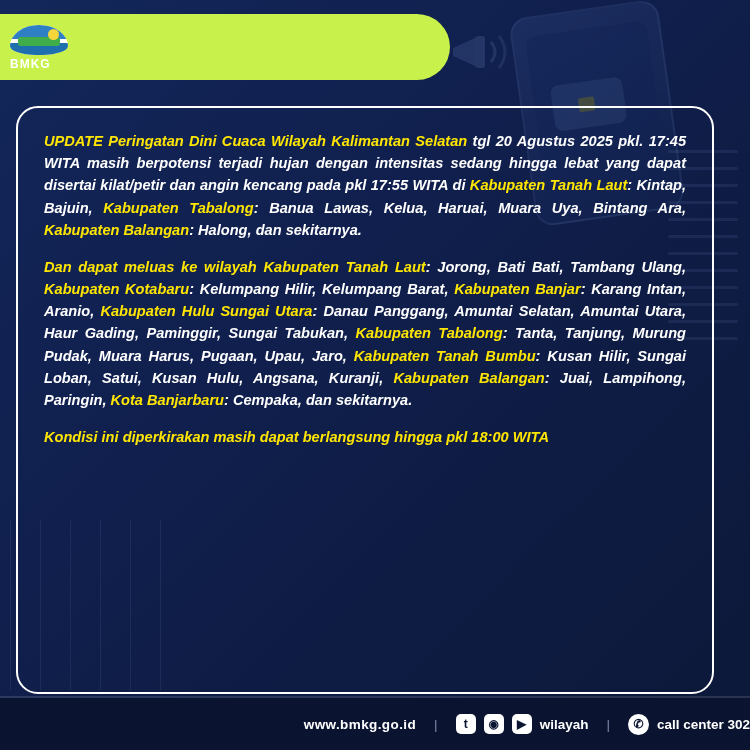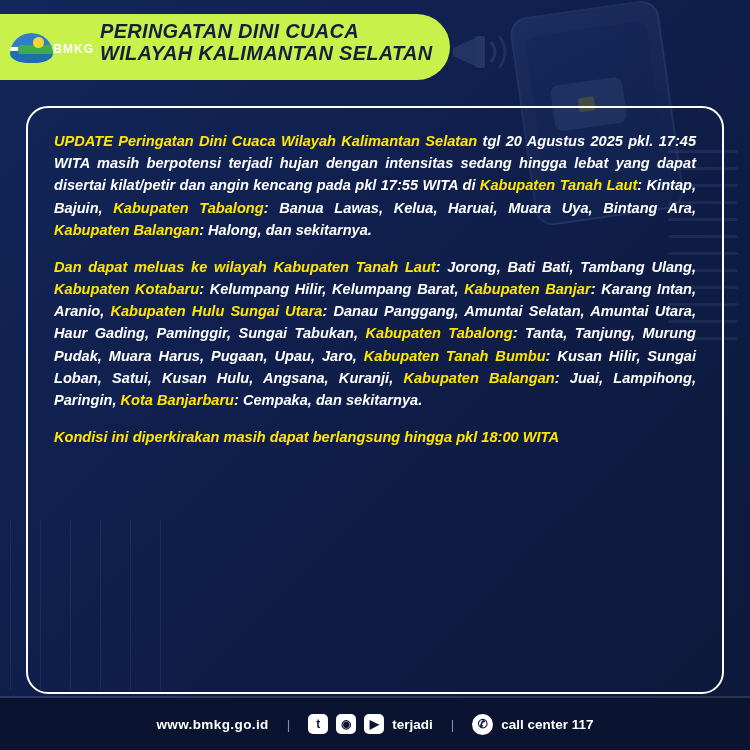--- a/index.html
+++ b/index.html
@@ -97,22 +97,22 @@
     letter-spacing: 0.3px;
   }
   .header-title .l1 { display: block; font-size: 20px; }
   .header-title .l2 { display: block; font-size: 20px; }
 
   .logo {
     position: absolute;
     left: 10px; top: 18px;
     width: 84px; height: 60px;
     z-index: 5;
-    display: flex; flex-direction: row;
-    align-items: center; justify-content: center;
+    display: flex; flex-direction: column;
+    align-items: flex-start; justify-content: center;
   }
   .logo .mark {
     width: 58px; height: 30px;
     background: #ffffff;
     border-radius: 50% 50% 45% 45% / 70% 70% 30% 30%;
     position: relative;
     overflow: hidden;
   }
   .logo .mark .sky { position: absolute; left:0; top:0; width:100%; height:48%; background:#2f7fc4; }
   .logo .mark .sea { position: absolute; left:0; bottom:0; width:100%; height:40%; background:#1e6fae; }
@@ -120,21 +120,21 @@
   .logo .mark .sun { position:absolute; right:9px; top:4px; width:11px; height:11px; background:#f5d63a; border-radius:50%; }
   .logo .word {
     margin-top: 2px;
     font-size: 12px; font-weight: bold; color: #ffffff;
     letter-spacing: 1px;
   }
 
   
   .card {
     position: absolute;
-    left: 26px; top: 106px;
+    left: 16px; top: 106px;
     width: 698px; height: 588px;
     background: transparent;
     border: 2px solid #ffffff;
     border-radius: 22px;
     z-index: 2;
     padding: 22px 26px;
   }
   .body-text {
     color: #ffffff;
     font-size: 14.6px;
@@ -148,21 +148,21 @@
 
   
   .footer {
     position: absolute;
     left: 0; bottom: 0;
     width: 750px; height: 52px;
     background: #0a1430;
     z-index: 6;
     display: flex;
     align-items: center;
-    justify-content: center;
+    justify-content: flex-end;
     gap: 18px;
     color: #ffffff;
     font-size: 13.5px;
     font-weight: bold;
   }
   .footer .site { letter-spacing: 0.4px; }
   .footer .sep { color: #7f8cae; font-weight: normal; }
   .social { display: flex; align-items: center; gap: 8px; }
   .social .ic {
     width: 20px; height: 20px; border-radius: 5px;
@@ -232,43 +232,39 @@
   <div class="logo">
     <div class="mark">
       <div class="sky"></div>
         <div class="sea"></div>
         <div class="land"></div>
         <div class="sun"></div>
     </div>
     <div class="word">BMKG</div>
   </div>
 
-  <div class="header-title">
-    <span class="l1">PERINGATAN DINI CUACA</span>
-    <span class="l2">WILAYAH KALIMANTAN SELATAN</span>
-  </div>
 
   <div class="card">
     <div class="body-text">
       <p><span class="hl">UPDATE Peringatan Dini Cuaca Wilayah Kalimantan Selatan</span><span> tgl 20 Agustus 2025 pkl. 17:45 WITA masih berpotensi terjadi hujan dengan intensitas sedang hingga lebat yang dapat disertai kilat/petir dan angin kencang pada pkl 17:55 WITA di </span><span class="hl">Kabupaten Tanah Laut</span><span>: Kintap, Bajuin, </span><span class="hl">Kabupaten Tabalong</span><span>: Banua Lawas, Kelua, Haruai, Muara Uya, Bintang Ara, </span><span class="hl">Kabupaten Balangan</span><span>: Halong, dan sekitarnya.</span></p>
       <p><span class="hl">Dan dapat meluas ke wilayah Kabupaten Tanah Laut</span><span>: Jorong, Bati Bati, Tambang Ulang, </span><span class="hl">Kabupaten Kotabaru</span><span>: Kelumpang Hilir, Kelumpang Barat, </span><span class="hl">Kabupaten Banjar</span><span>: Karang Intan, Aranio, </span><span class="hl">Kabupaten Hulu Sungai Utara</span><span>: Danau Panggang, Amuntai Selatan, Amuntai Utara, Haur Gading, Paminggir, Sungai Tabukan, </span><span class="hl">Kabupaten Tabalong</span><span>: Tanta, Tanjung, Murung Pudak, Muara Harus, Pugaan, Upau, Jaro, </span><span class="hl">Kabupaten Tanah Bumbu</span><span>: Kusan Hilir, Sungai Loban, Satui, Kusan Hulu, Angsana, Kuranji, </span><span class="hl">Kabupaten Balangan</span><span>: Juai, Lampihong, Paringin, </span><span class="hl">Kota Banjarbaru</span><span>: Cempaka, dan sekitarnya.</span></p>
       <p><span class="hl">Kondisi ini diperkirakan masih dapat berlangsung hingga pkl 18:00 WITA</span></p>
     </div>
   </div>
 
   <div class="footer-divider"></div>
   <div class="footer">
     <span class="site">www.bmkg.go.id</span>
     <span class="sep">|</span>
     <span class="social">
       <span class="ic">t</span>
       <span class="ic">◉</span>
       <span class="ic yt">▶</span>
-      <span>terjadi</span>
+      <span>wilayah</span>
     </span>
     <span class="sep">|</span>
     <span class="callc">
       <span class="ph">✆</span>
-      <span>call center 117</span>
+      <span>call center 302</span>
     </span>
   </div>
 
 </div>
 
 </body></html>

